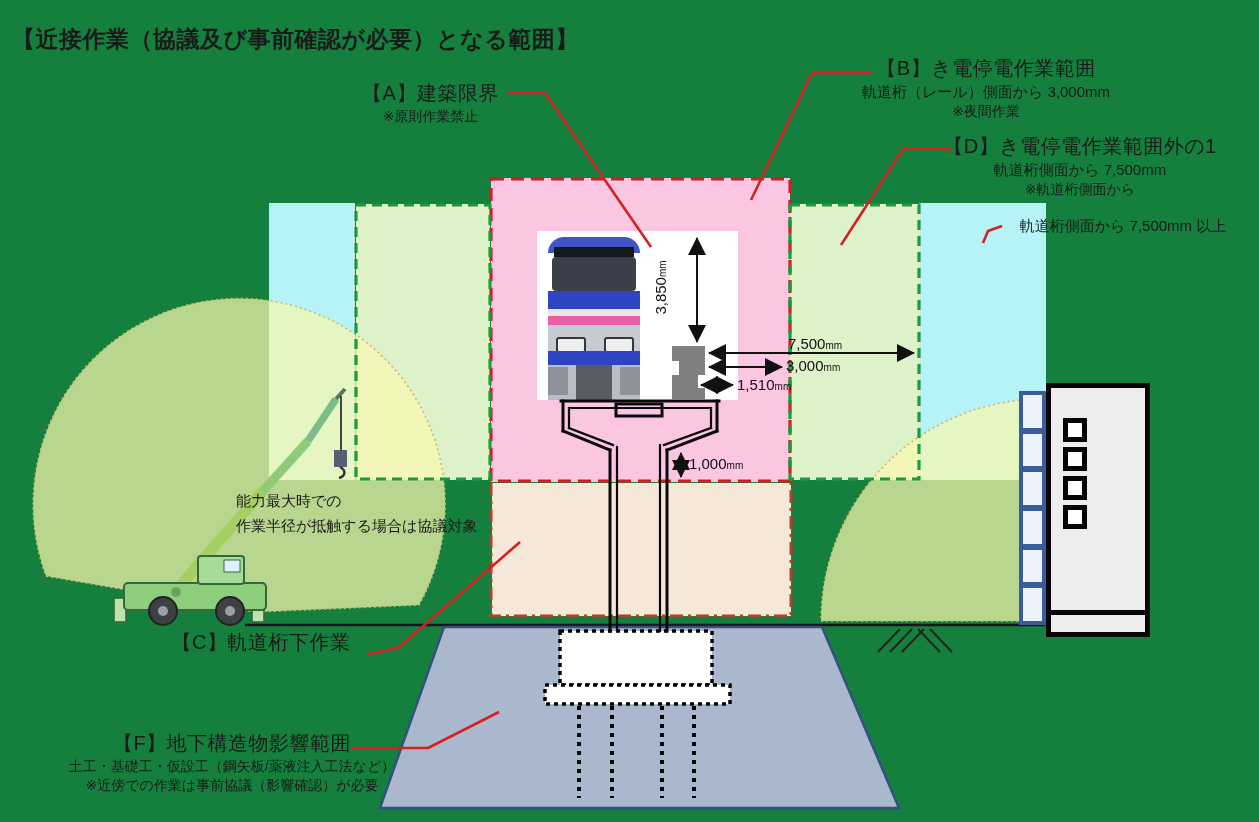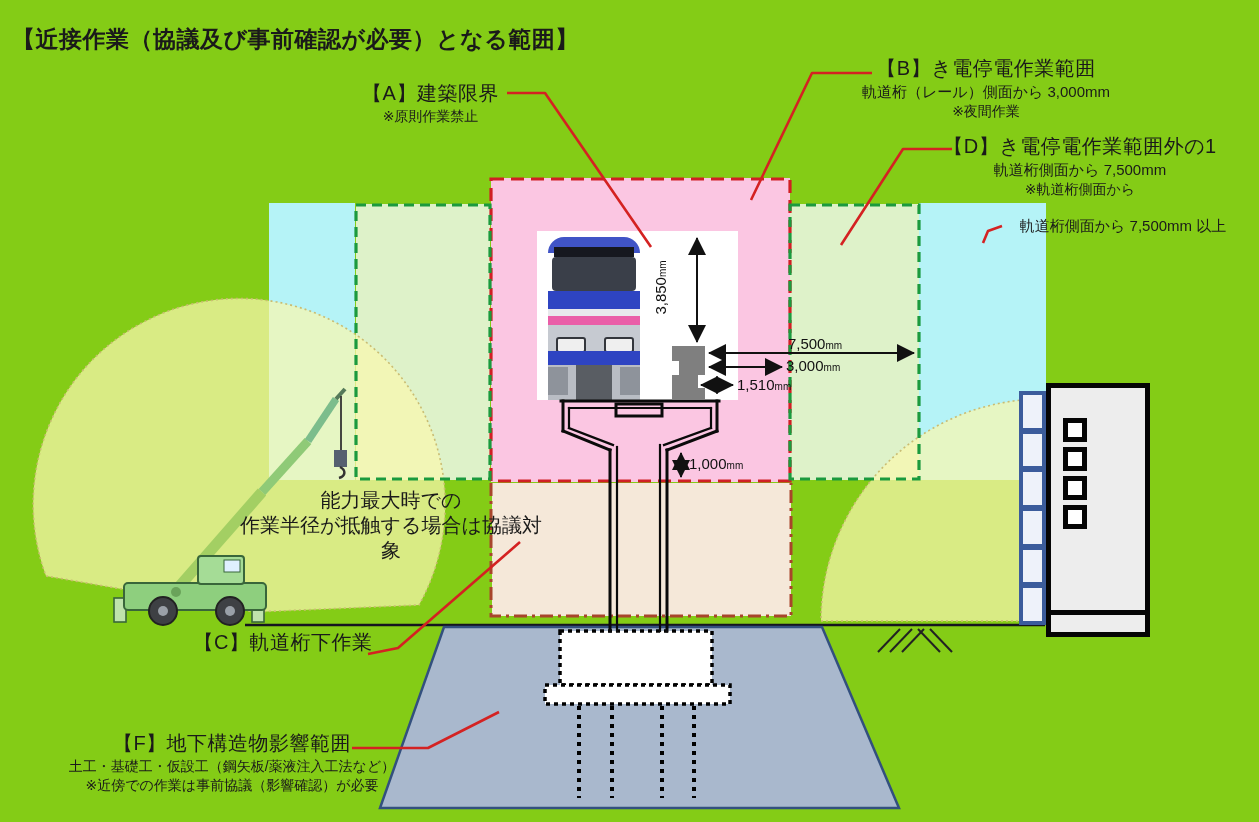--- a/index.html
+++ b/index.html
@@ -1,30 +1,30 @@
 <!DOCTYPE html>
 <html><head>
 <meta charset="utf-8">
 <style>
   html,body{margin:0;padding:0;background:#fff;}
   body{font-family:"Liberation Sans","DejaVu Sans",sans-serif;color:#1a1a1a;}
-  #stage{position:relative;width:1259px;height:822px;background:#84cc16;overflow:hidden;}
+  #stage{position:relative;width:1259px;height:822px;background:#15803d;overflow:hidden;}
   .zone{position:absolute;}
   .layer{position:absolute;left:0;top:0;}
   
   .lblk{position:absolute;text-align:center;line-height:1.15;}
   .lblk .hd{font-size:20px;font-weight:500;letter-spacing:0.5px;}
   .lblk .hd.sm{font-size:20px;}
   .lblk .dt{font-size:15px;margin-top:3px;}
   .lblk .nt{font-size:14px;margin-top:3px;}
   #title{position:absolute;left:12px;top:24px;font-size:23px;font-weight:600;letter-spacing:0.5px;}
   .dim{position:absolute;font-size:15px;color:#111;white-space:nowrap;}
   .dim .u{font-size:10px;}
   #dim-3850{left:590px;top:279px;width:140px;text-align:center;transform:rotate(-90deg);}
-  #crane-note{position:absolute;left:236px;top:488px;width:310px;font-size:20px;line-height:25px;text-align:center;}
+  #crane-note{position:absolute;left:236px;top:488px;width:310px;font-size:15px;line-height:25px;text-align:left;}
   
   #clearance-box{position:absolute;left:537px;top:231px;width:201px;height:169px;background:#fff;}
   #train{position:absolute;left:548px;top:237px;width:92px;height:163px;}
   #train .p{position:absolute;}
   
   #building{position:absolute;left:1046px;top:383px;width:104px;height:254px;box-sizing:border-box;border:5px solid #050505;background:#ededed;}
   #building .band{position:absolute;left:0;right:0;bottom:0;height:17px;border-top:5px solid #050505;}
   #building .win{position:absolute;left:12px;width:24px;height:24px;box-sizing:border-box;border:5px solid #050505;background:#fff;}
   #scaffold{position:absolute;left:1019px;top:391px;width:27px;height:234px;box-sizing:border-box;background:#3b5c9c;padding:2px;display:flex;flex-direction:column;gap:2px;}
   #scaffold .cell{flex:1;background:#eef2fa;border:2px solid #3b5c9c;box-sizing:border-box;}
@@ -197,21 +197,21 @@
   <div class="lblk" style="left:928px;top:135px;width:304px;">
     <div class="hd sm">【D】き電停電作業範囲外の1</div>
     <div class="dt">軌道桁側面から 7,500mm</div>
     <div class="nt">※軌道桁側面から</div>
   </div>
 
   <div class="lblk" style="left:988px;top:214px;width:270px;">
     <div class="dt">軌道桁側面から 7,500mm 以上</div>
   </div>
 
-  <div class="lblk" style="left:144px;top:631px;width:278px;">
+  <div class="lblk" style="left:122px;top:631px;width:278px;">
     <div class="hd">【C】軌道桁下作業</div>
   </div>
 
   <div class="lblk" style="left:48px;top:732px;width:368px;">
     <div class="hd">【F】地下構造物影響範囲</div>
     <div class="nt">土工・基礎工・仮設工（鋼矢板/薬液注入工法など）</div>
     <div class="nt">※近傍での作業は事前協議（影響確認）が必要</div>
   </div>
 
   <div id="crane-note">

